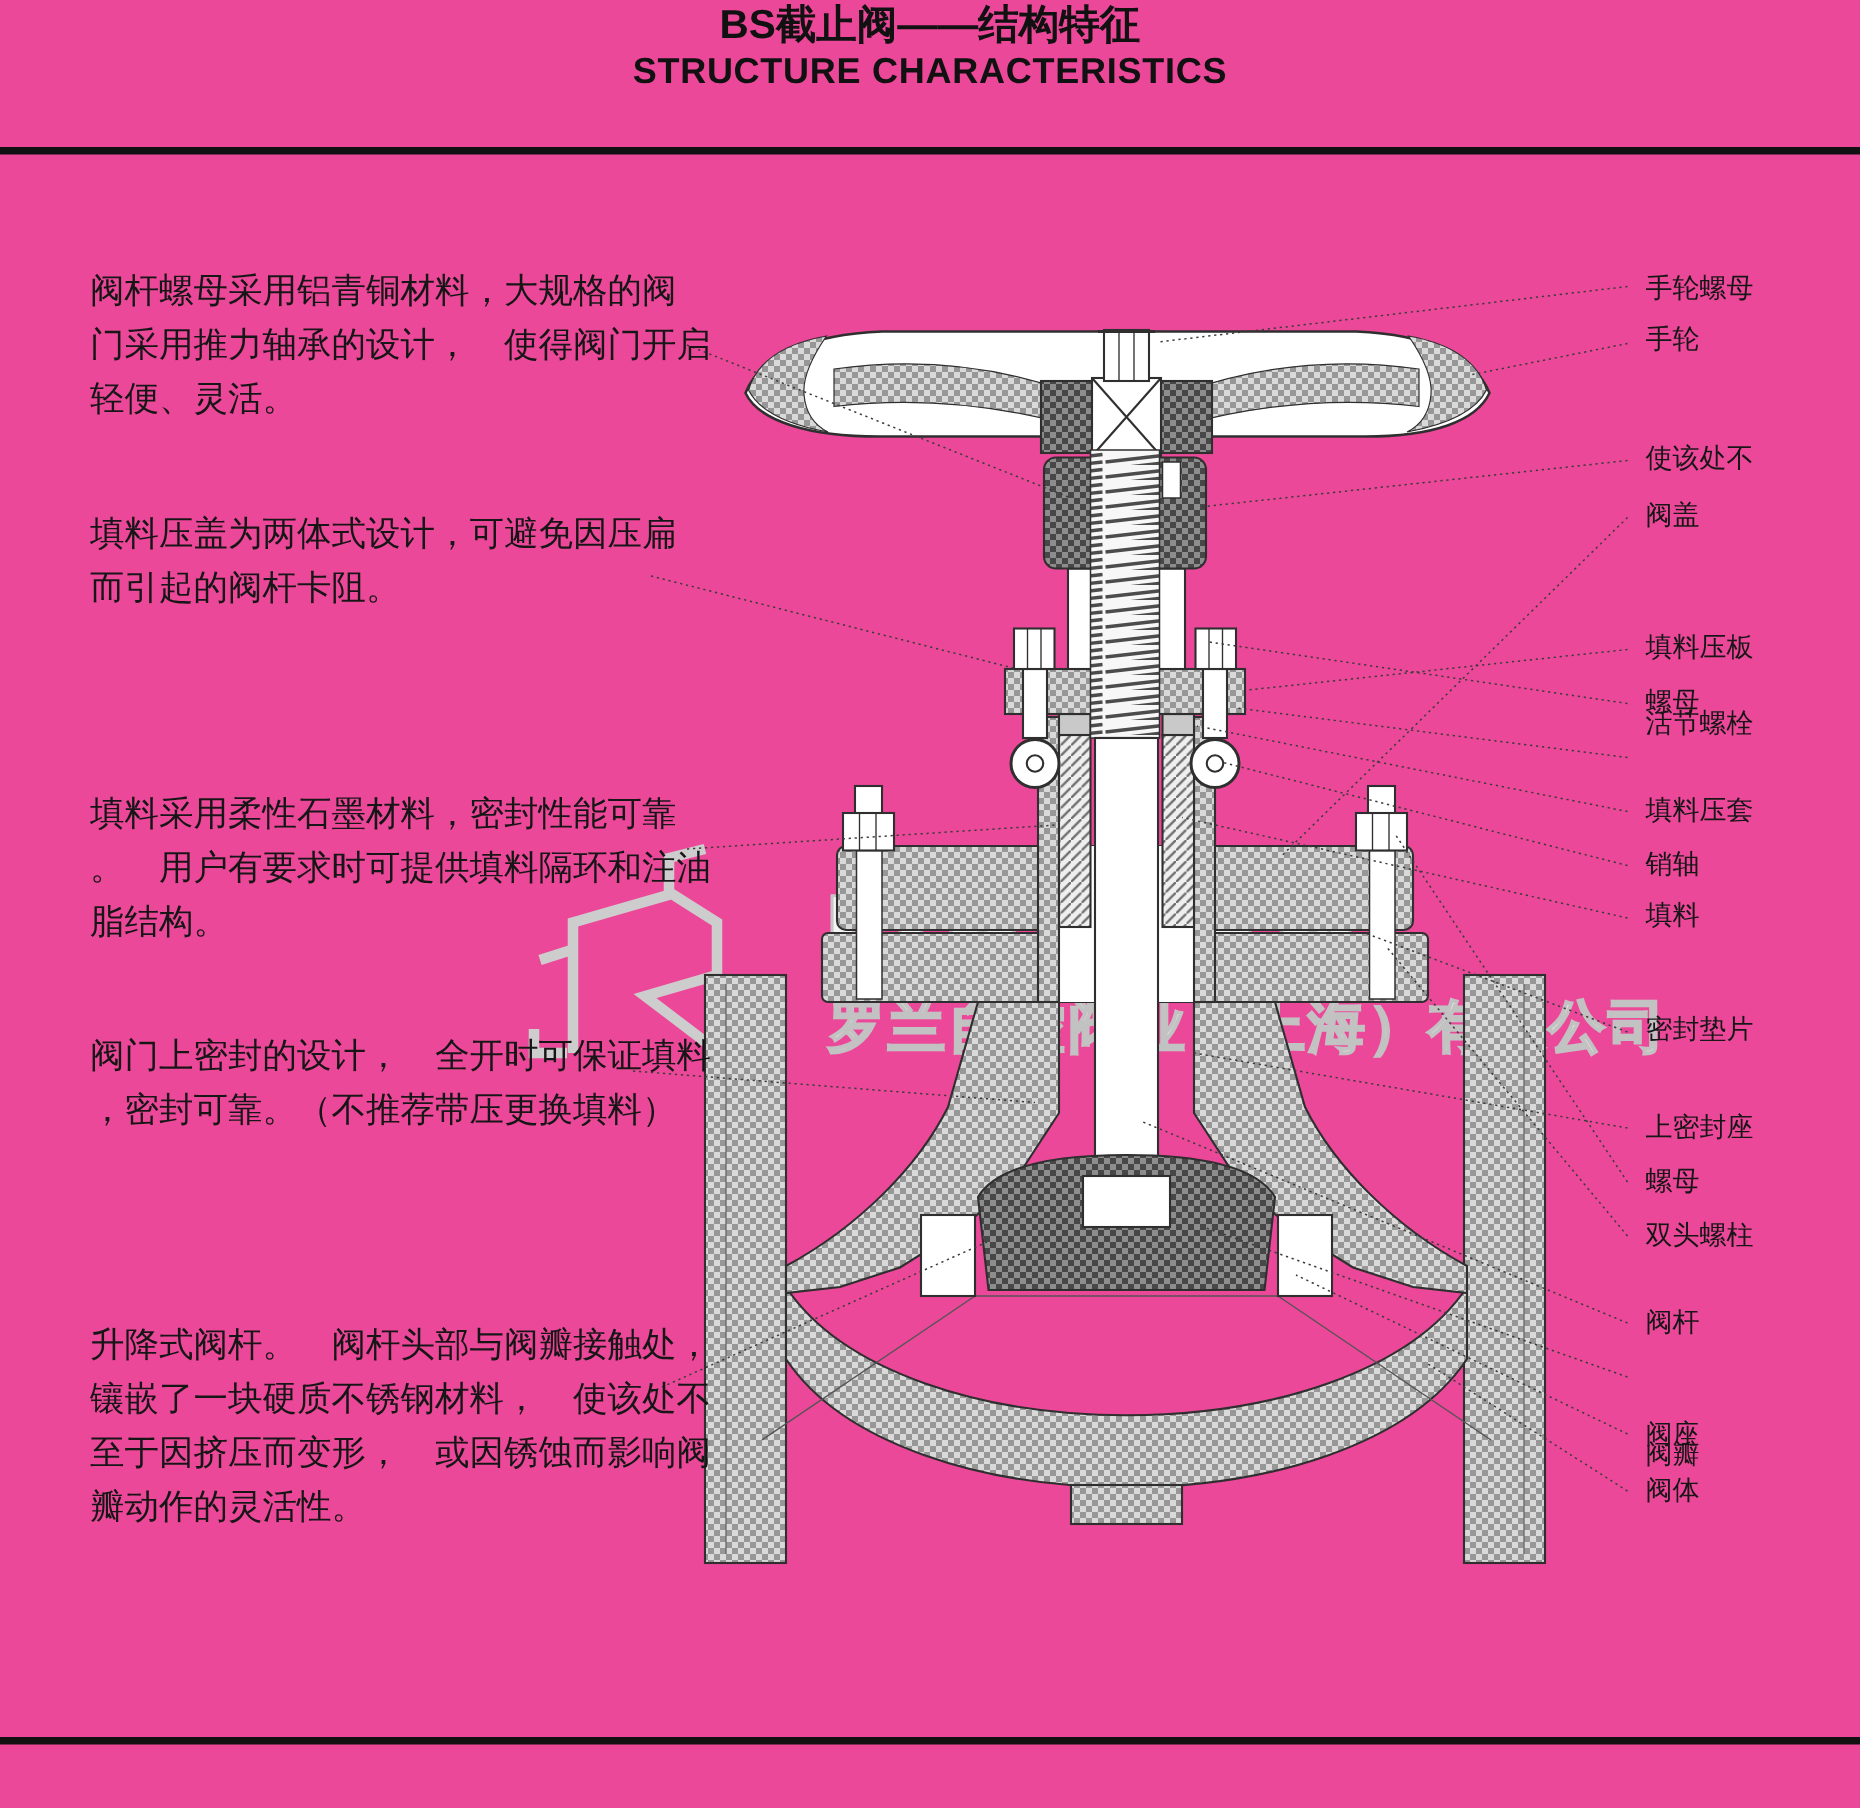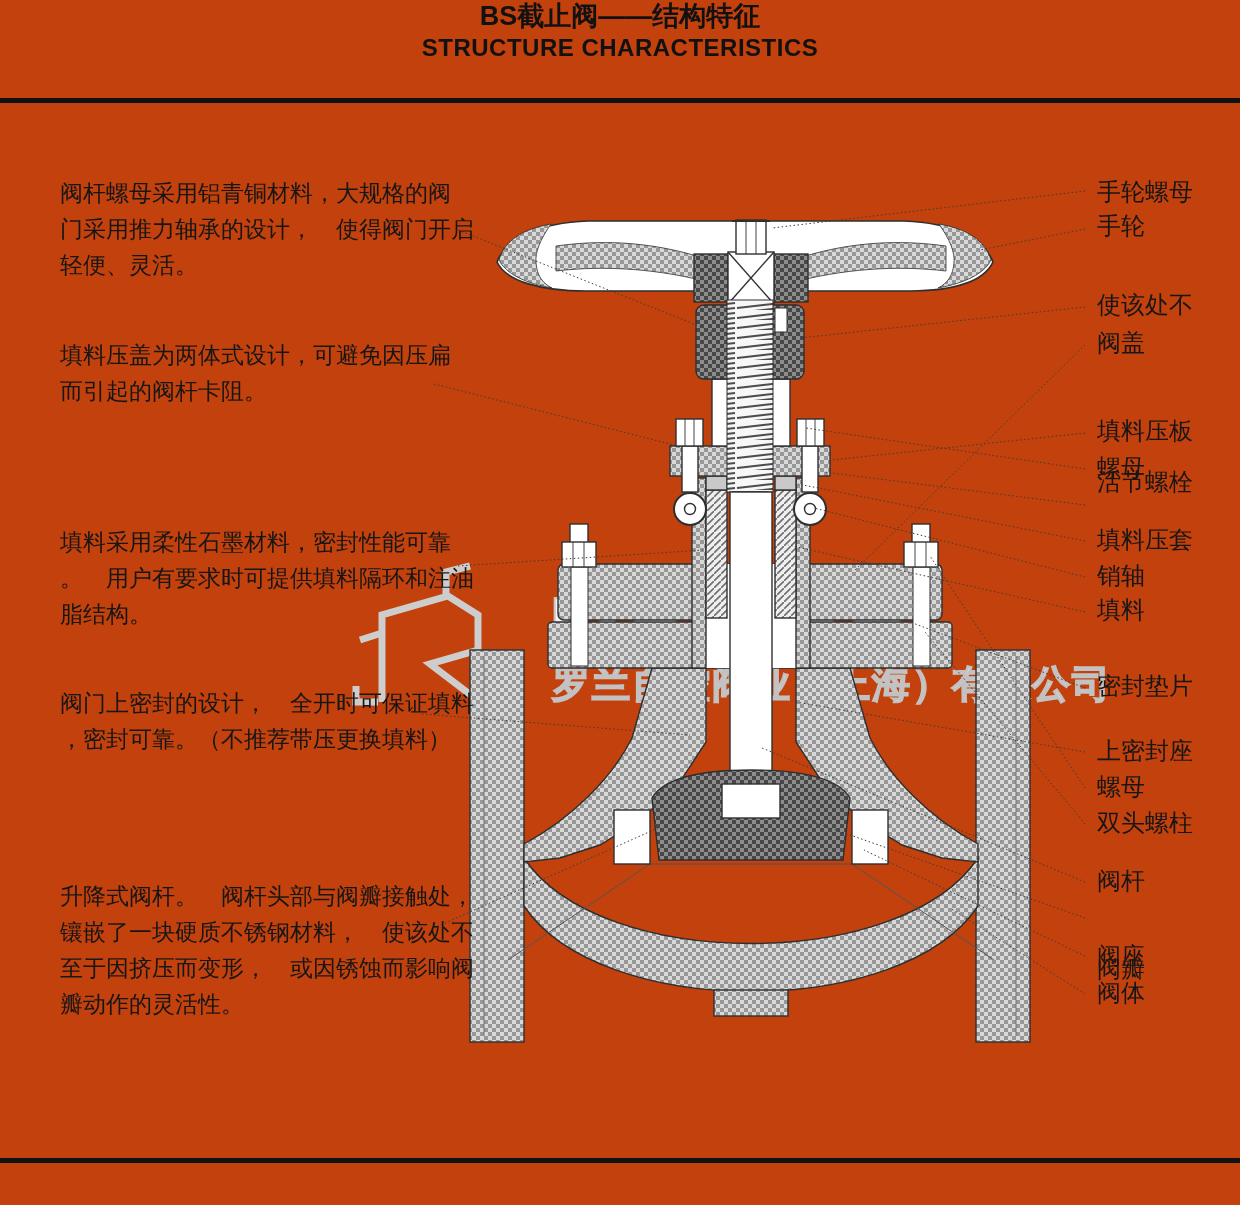--- a/index.html
+++ b/index.html
@@ -1,27 +1,27 @@
 <!DOCTYPE html>
 <html><head>
 <meta charset="utf-8">
 <style>
   html,body{margin:0;padding:0;background:#ffffff;}
-  .page{position:relative;width:1240px;height:1205px;background:#c2410c;overflow:hidden;
+  .page{position:relative;width:1240px;height:1205px;background:#ec4899;overflow:hidden;
         font-family:"Liberation Sans","DejaVu Sans",sans-serif;color:#151515;}
   .title-zh{position:absolute;top:0;left:0;right:0;margin:0;text-align:center;
         font-size:27px;line-height:32px;font-weight:700;color:#111;}
   .title-en{position:absolute;top:31px;left:0;right:0;margin:0;text-align:center;
         font-size:24px;line-height:34px;font-weight:700;letter-spacing:.5px;color:#111;}
   .rule{position:absolute;left:0;width:1240px;height:5px;background:#111;}
   .rule.top{top:98px;}
   .rule.bottom{top:1158px;}
   .note{position:absolute;left:60px;width:430px;font-size:23px;line-height:36px;
         white-space:pre-line;color:#161616;}
-  .callout{position:absolute;left:1097px;font-size:24px;line-height:26px;
+  .callout{position:absolute;left:1097px;font-size:18px;line-height:26px;
         white-space:nowrap;color:#161616;}
   .wm-brand{position:absolute;left:548px;top:575px;font-size:100px;font-weight:700;
         letter-spacing:4px;color:#f4f4f4;-webkit-text-stroke:2px #c6c6c6;}
   .wm-company{position:absolute;left:552px;top:659px;font-size:38px;font-weight:700;
         letter-spacing:2px;color:#f2f2f2;-webkit-text-stroke:1.5px #c2c2c2;}
   .wm-logo{position:absolute;left:0;top:0;}
   svg.diagram{position:absolute;left:0;top:0;}
 </style>
 </head>
 <body>

